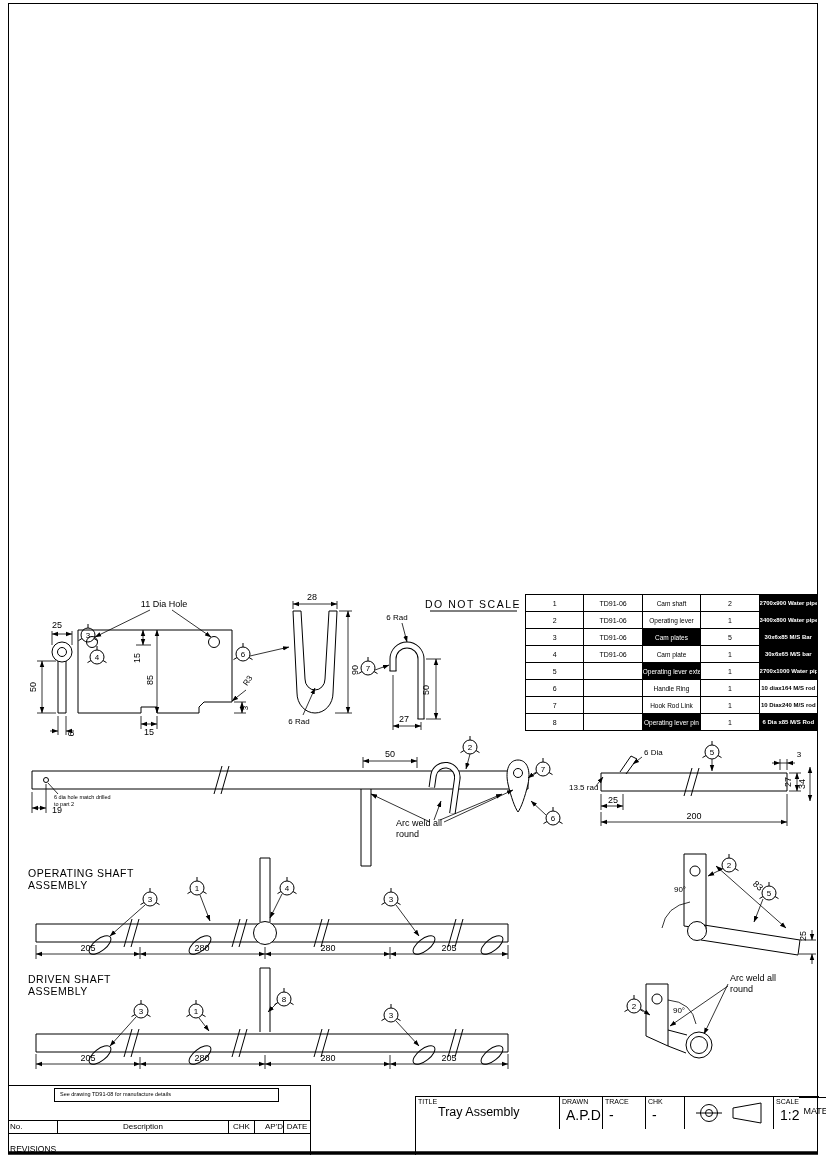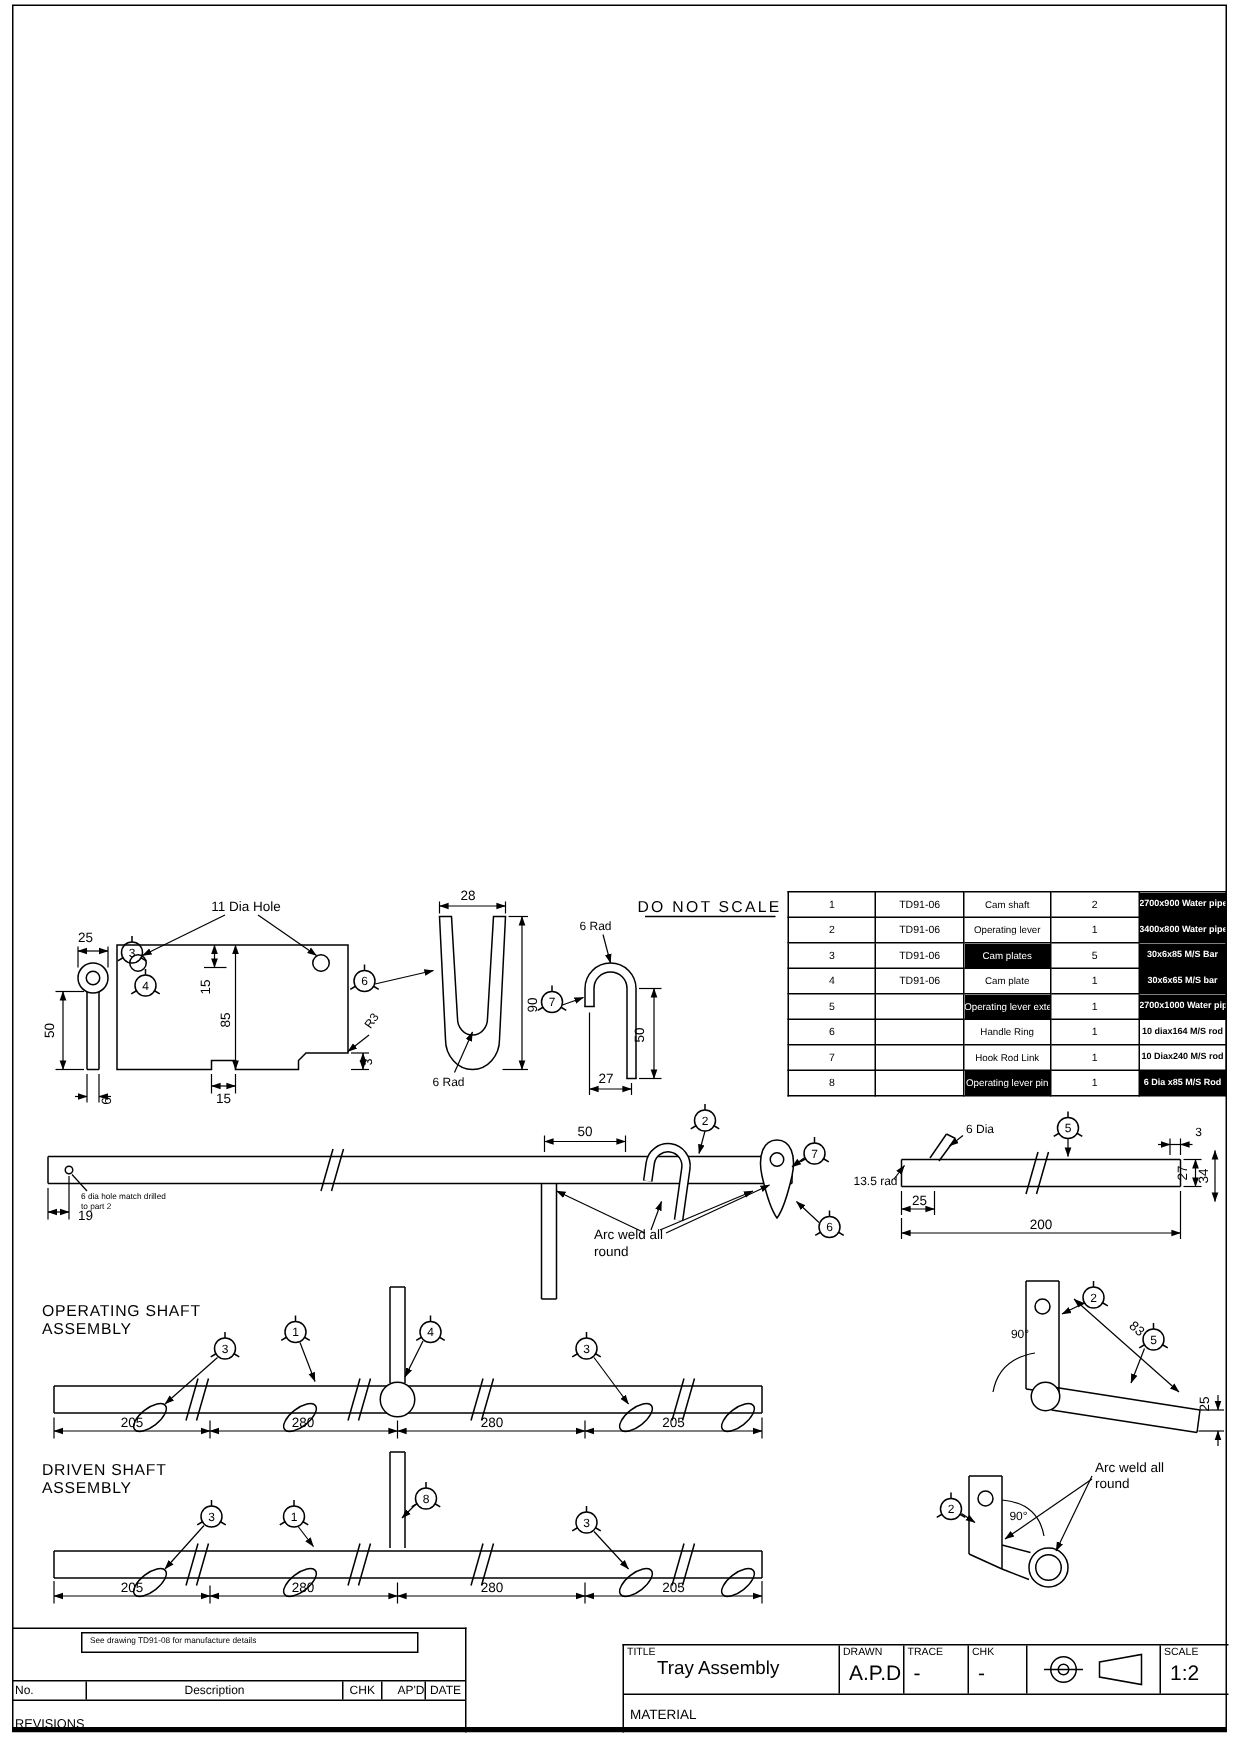--- a/index.html
+++ b/index.html
@@ -43,21 +43,21 @@
             border-top:1px solid #000;border-bottom:1px solid #000;font-size:8px;line-height:12px}
   #revblock .revhead span{display:block;height:12px}
   #revblock .rh-no{width:47px;border-right:1px solid #000;padding-left:2px}
   #revblock .rh-desc{width:170px;border-right:1px solid #000;text-align:center}
   #revblock .rh-chk{width:25px;border-right:1px solid #000;text-align:center}
   #revblock .rh-apd{width:28px;border-right:1px solid #000;text-align:right}
   #revblock .rh-date{flex:1;text-align:center}
   #revblock .revlabel{position:absolute;left:2px;top:58px;font-size:8.5px}
   
   #titleblock{position:absolute;left:415px;top:1096px;width:403px;height:58px;
-              border-left:1px solid #000;border-top:1px solid #000;display:flex;flex-direction:column}
+              border-left:1px solid #000;border-top:1px solid #000;display:flex;}
   #titleblock .row1{display:flex;height:32px}
   #titleblock .row2{display:flex;height:26px;border-top:1px solid #000;flex:1}
   #titleblock .row1>div+div,#titleblock .row2>div+div{border-left:1px solid #000}
   #titleblock .lbl{display:block;font-size:7px;padding:1px 0 0 2px}
   #titleblock .val{display:block;font-size:14px;padding-left:6px;margin-top:2px}
   .title-cell{width:143px}
   .title-c .big{display:block;font-size:12.5px;padding-left:22px;margin-top:0}
   .cell-drawn{width:42px}
   .cell-trace{width:42px}
   .cell-chk{width:38px}

